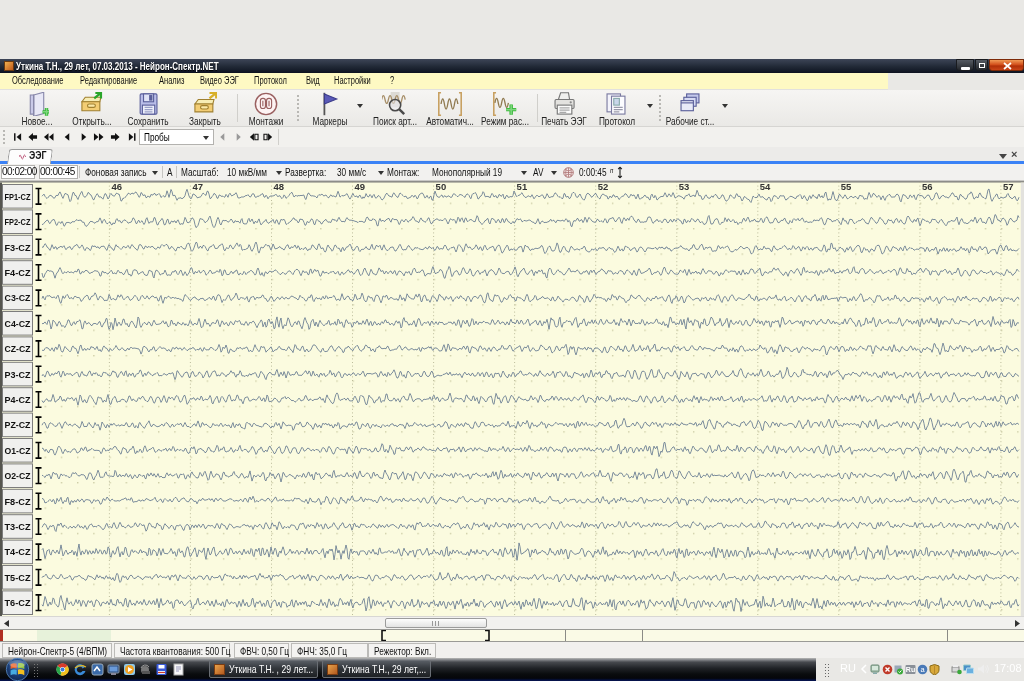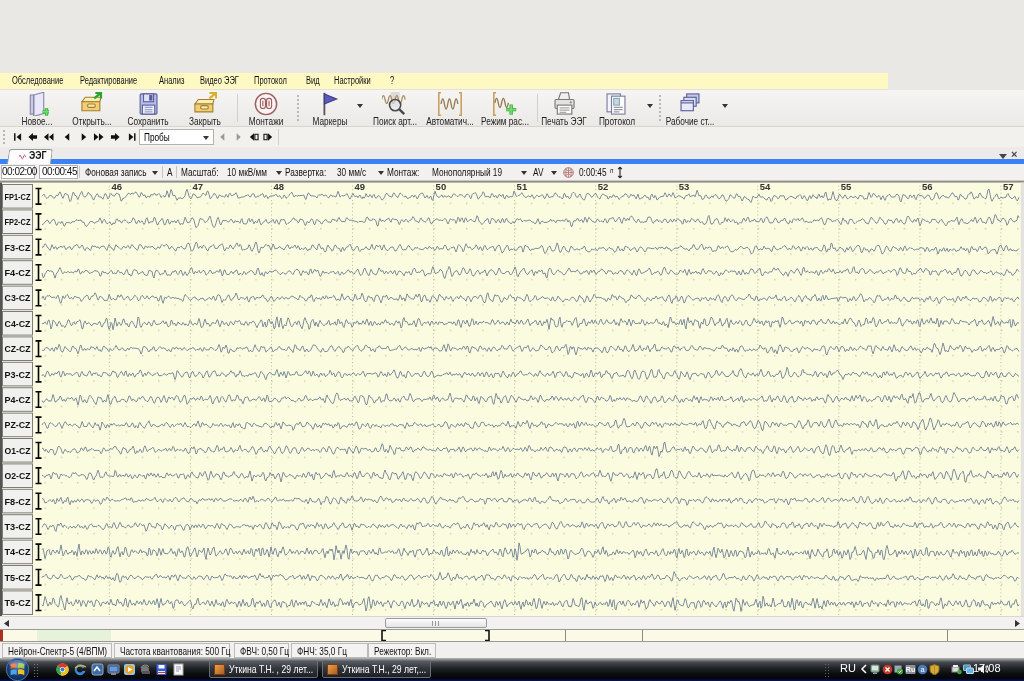--- a/index.html
+++ b/index.html
@@ -12,38 +12,53 @@
 #title .t{position:absolute;left:16px;top:1px;font-weight:bold;text-shadow:0 1px 1px #000;transform:scaleX(0.73);transform-origin:0 50%}
 #menu{left:0;top:73px;width:888px;height:17px;background:#fef9c3;border-bottom:1px solid #e2e1de;font-size:10px;color:#111}
 #menu span{position:absolute;top:2px;transform:scaleX(0.75);transform-origin:0 50%;white-space:nowrap}
 #tbar{left:0;top:90px;width:1024px;height:37px;background:linear-gradient(#f6f5f3,#eae9e6);border-bottom:1px solid #d6d5d2}
 .cap{position:absolute;top:25px;font-size:11px;color:#222;white-space:nowrap;transform:translateX(-50%) scaleX(0.75)}
 .icon{position:absolute;top:2px}
 .vsep{position:absolute;top:4px;width:1px;height:28px;background:#d0cfcb}
 .dsep{position:absolute;top:4px;width:2px;height:28px;background-image:radial-gradient(circle,#b9b8b4 35%,transparent 40%);background-size:2px 4px}
 .dd{position:absolute;top:14px;width:0;height:0;border-left:3.5px solid transparent;border-right:3.5px solid transparent;border-top:4px solid #333}
 #nav{left:0;top:127px;width:1024px;height:20px;background:#f2f1ee}
-#tabs{left:0;top:147px;width:1024px;height:17px;background:#eceb e9;background:#ecebe9;border-bottom:5px solid #3b82f6}
+#tabs{left:0;top:147px;width:1024px;height:17px;background:#eceb e9;background:#ecebe9;border-bottom:3px solid #3b82f6}
 #tab1{position:absolute;left:8px;top:2px;width:44px;height:15px;background:#fdfdfd;border:1px solid #9a9a9a;border-bottom:none;border-radius:3px 3px 0 0;transform:skewX(-8deg)}
 #ctrl{left:0;top:164px;width:1024px;height:17px;background:#f2f1ef;border-bottom:1px solid #c9c8c5;font-size:11px;color:#111}
 #ctrl span{position:absolute;top:2px;white-space:nowrap;transform:scaleX(0.75);transform-origin:0 50%}
-.fld{position:absolute;top:1px;height:14px;background:#fff;border:1px solid #b3b2af;font-size:10px;text-align:right;letter-spacing:-0.5px}
+.fld{position:absolute;top:1px;height:14px;background:#fff;border:1px solid #b3b2af;font-size:10px;text-align:left;letter-spacing:-0.5px}
 .csep{position:absolute;top:2px;width:1px;height:12px;background:#c6c5c2}
 #scroll{left:0;top:616px;width:1024px;height:13px;background:#f2f1ef;border-top:1px solid #d8d7d4}
 #thumb{position:absolute;left:385px;top:1px;width:102px;height:10px;background:linear-gradient(#fdfdfd,#e3e3e3);border:1px solid #9b9b9b;border-radius:2px}
 #tline{left:0;top:629px;width:1024px;height:13px;background:#fafae6;border-top:1px solid #9a9a96;border-bottom:1px solid #9a9a96}
 #status{left:0;top:642px;width:1024px;height:16px;background:#f1f0ee;font-size:11px;color:#111}
 .scell{position:absolute;top:1px;height:14px;border:1px solid #bcbbb8;background:#f4f3f1;white-space:nowrap;padding:1px 2px 12px 5px;overflow:visible}
-#task{left:0;top:658px;width:1024px;height:23px;background:linear-gradient(#b9b9b7 0%,#8e9094 6%,#46494e 18%,#1f2226 45%,#0a0c0e 70%,#05060a 88%,#041041 96%,#051455 100%)}
+#task{left:0;top:658px;width:816px;height:23px;background:linear-gradient(#b9b9b7 0%,#8e9094 6%,#46494e 18%,#1f2226 45%,#0a0c0e 70%,#05060a 88%,#041041 96%,#051455 100%)}
 .tbtn{position:absolute;top:2px;height:18px;background:linear-gradient(#585d64,#33373c 45%,#1d2023);border:1px solid #6a6e74;border-radius:2px;color:#fff;font-size:10.5px}
 .tbtn i{position:absolute;left:4px;top:3px;width:11px;height:11px;background:linear-gradient(135deg,#e8a24a,#b35a1f);border:1px solid #7a3c12;font-style:normal}
 .tbtn span{position:absolute;left:19px;top:2px;white-space:nowrap;transform:scaleX(0.82);transform-origin:0 50%}
 .tray{color:#fff;font-size:11px;position:absolute}
 </style></head><body>
 <div id="scr">
+    <div id="title" class="abs">
+      <div style="position:absolute;left:4px;top:2px;width:10px;height:10px;background:linear-gradient(135deg,#f0b050,#c05818);border:1px solid #6a3a10"></div>
+      <span class="t">Уткина Т.Н., 29 лет, 07.03.2013 - Нейрон-Спектр.NET</span>
+      <div style="position:absolute;left:956px;top:0;width:18px;height:12px;background:linear-gradient(#555a62,#24272c);border:1px solid #191b1f;border-radius:0 0 3px 3px">
+        <div style="position:absolute;left:4px;top:7px;width:9px;height:3px;background:#fff;border-radius:1px"></div>
+      </div>
+      <div style="position:absolute;left:975px;top:0;width:13px;height:12px;background:linear-gradient(#555a62,#24272c);border:1px solid #191b1f;border-radius:0 0 3px 3px">
+        <div style="position:absolute;left:3px;top:3px;width:6px;height:5px;border:1.5px solid #fff"></div>
+      </div>
+      <div style="position:absolute;left:989px;top:0;width:35px;height:12px;background:linear-gradient(#f09a56 0%,#d4521d 45%,#b03008 60%,#c94517 100%);border:1px solid #7c2a08;border-radius:0 0 3px 3px">
+        <svg style="position:absolute;left:13px;top:2px" width="9" height="8" viewBox="0 0 9 8">
+          <path d="M1 1 L8 7 M8 1 L1 7" stroke="#fff" stroke-width="1.7"></path>
+        </svg>
+      </div>
+    </div>
     <div id="menu" class="abs">
       <span style="left:12px">Обследование</span>
       <span style="left:80px">Редактирование</span>
       <span style="left:159px">Анализ</span>
       <span style="left:200px">Видео ЭЭГ</span>
       <span style="left:254px">Протокол</span>
       <span style="left:306px">Вид</span>
       <span style="left:334px">Настройки</span>
       <span style="left:390px">?</span>
     </div>
@@ -488,14 +503,14 @@
         <circle cx="8.5" cy="8" r="2.3" fill="#3aa83a"></circle>
       </svg>
       <svg style="position:absolute;left:963px;top:6px" width="11" height="11" viewBox="0 0 11 11">
         <rect x="0.5" y="1" width="7" height="5.5" rx="0.5" fill="#4a90c8" stroke="#9cc"></rect>
         <rect x="3.5" y="4" width="7" height="5.5" rx="0.5" fill="#6ab0e0" stroke="#bde"></rect>
       </svg>
       <svg style="position:absolute;left:977px;top:5px" width="12" height="12" viewBox="0 0 12 12">
         <path d="M1 4.5 h2.5 L7 1.5 v9 L3.5 7.5 H1 z" fill="#eee"></path>
         <path d="M8.5 3.5 q2 2.5 0 5 M10 2 q3 4 0 8" stroke="#eee" fill="none"></path>
       </svg>
-      <div class="tray" style="left:973px;top:4px">17:08</div>
+      <div class="tray" style="left:994px;top:4px">17:08</div>
     </div>
   </div>
 </body></html>

